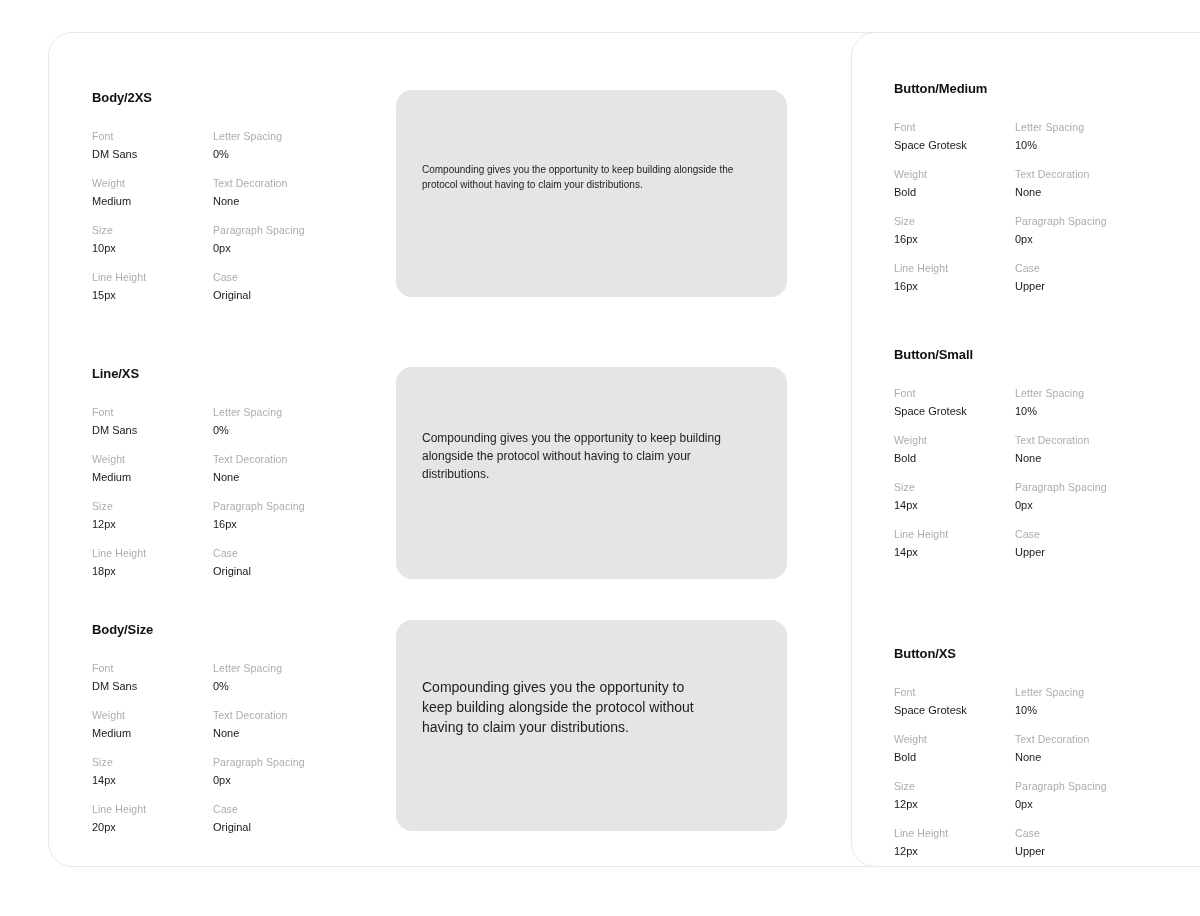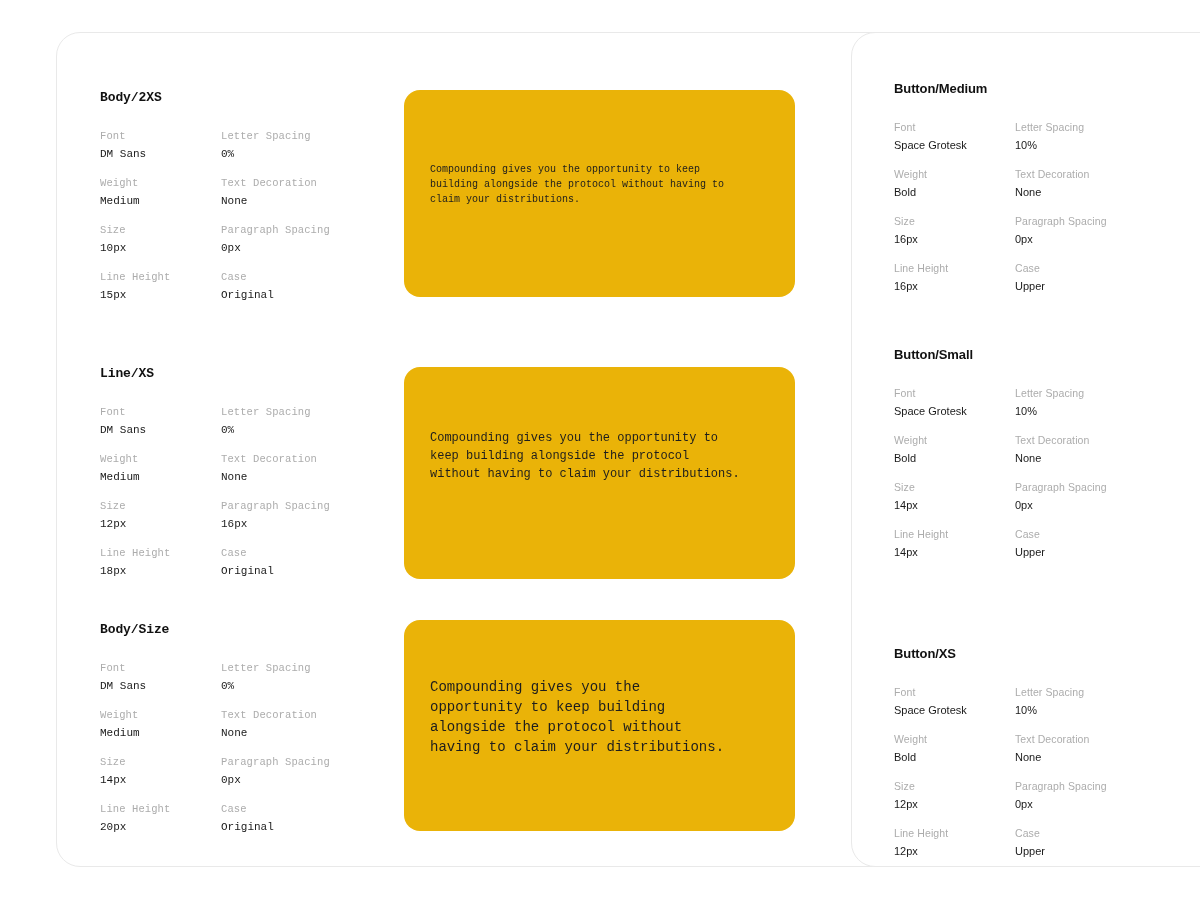--- a/index.html
+++ b/index.html
@@ -17,25 +17,24 @@
   }
 
   .card {
     position: absolute;
     background: #ffffff;
     border: 1px solid #e9e9e9;
     border-radius: 24px;
     box-sizing: border-box;
   }
   .card-left {
-    left: 56px;
+    left: 48px;
     top: 32px;
     width: 914px;
     height: 835px;
-    font-family: Liberation Mono, monospace;
   }
   .card-right {
     left: 851px;
     top: 32px;
     width: 783px;
     height: 835px;
   }
 
   
   .block {
@@ -70,21 +69,21 @@
     color: #1a1a1a;
     font-weight: 500;
     line-height: 15px;
     margin-top: 4px;
     white-space: nowrap;
   }
 
   
   .preview {
     position: absolute;
-    background: #eab308;
+    background: #e5e5e5;
     border-radius: 16px;
     box-sizing: border-box;
   }
   .preview-text {
     color: #1d1d1d;
     font-weight: 500;
   }
   .preview-a {
     left: 347px;
     top: 57px;

